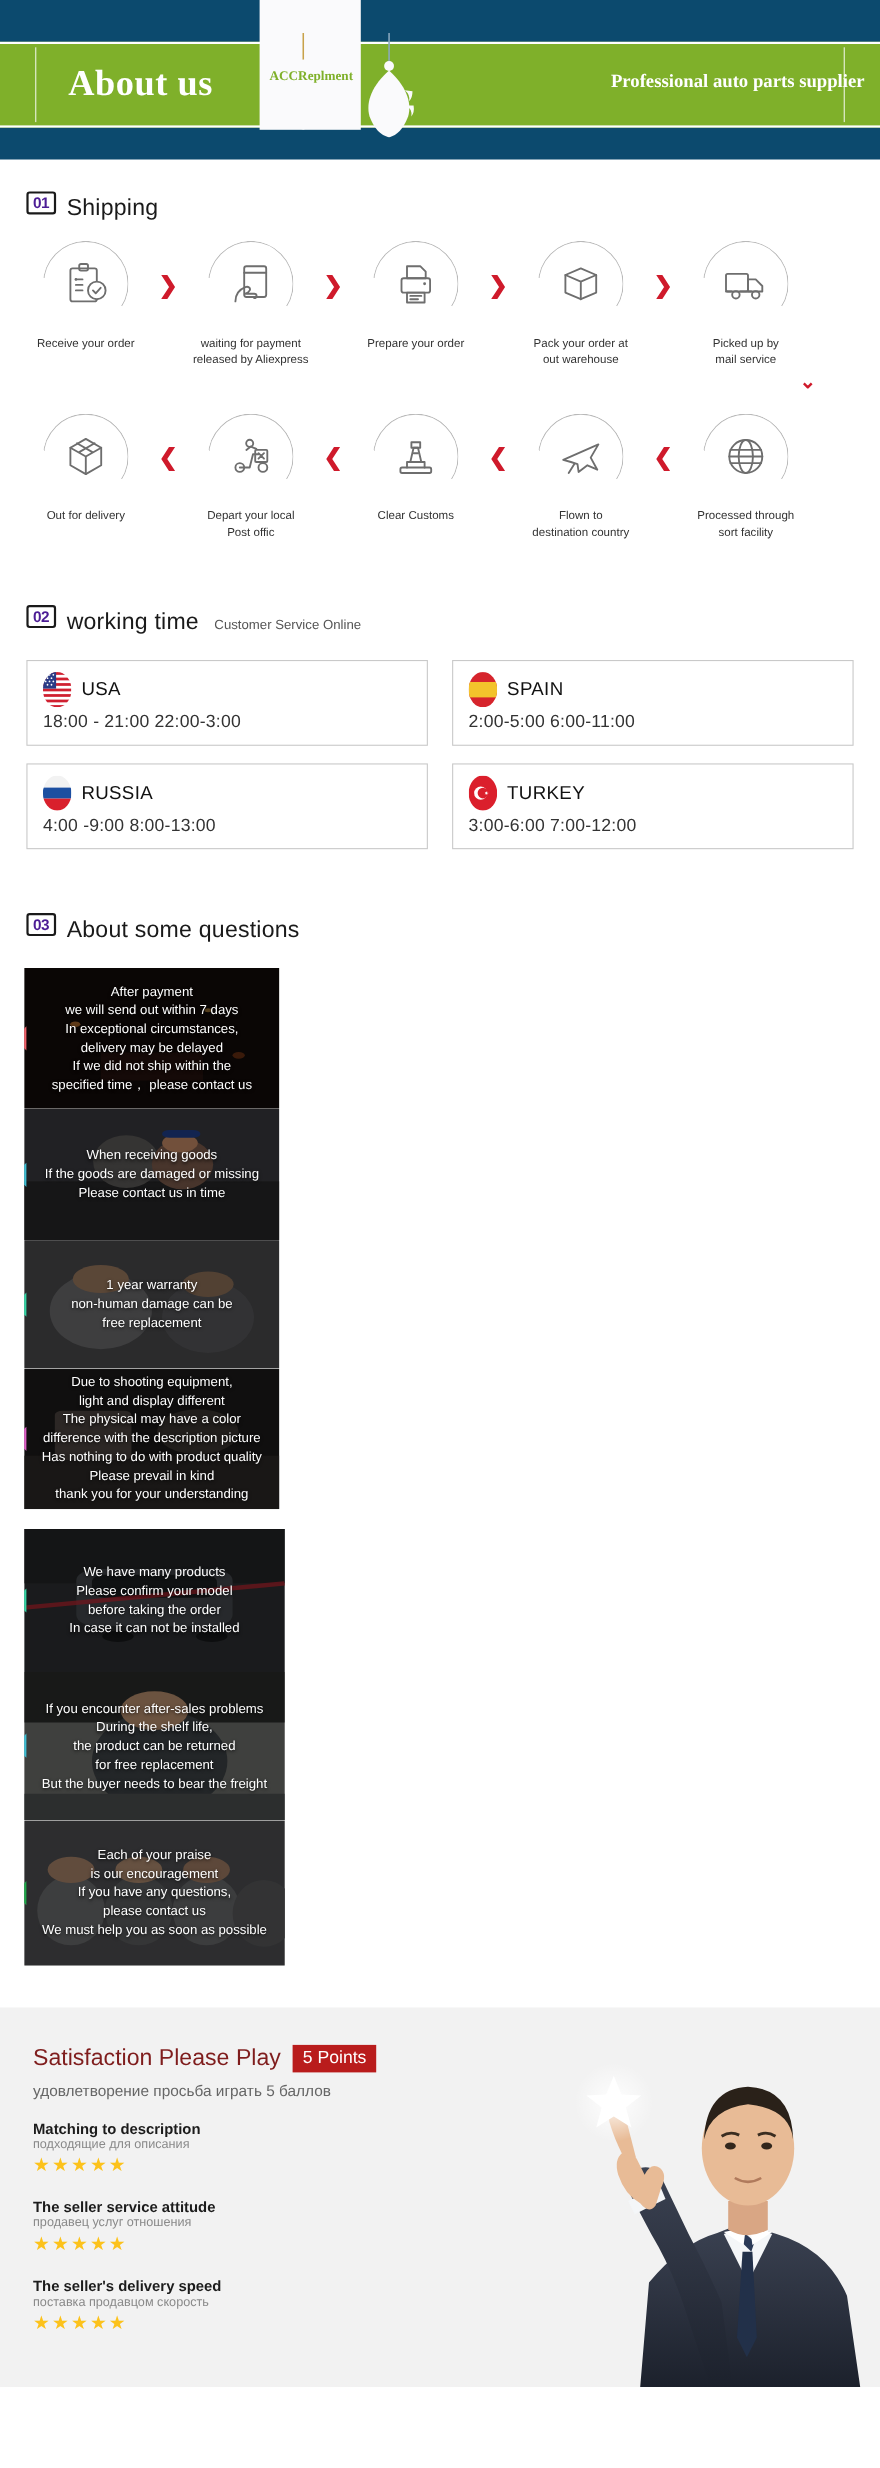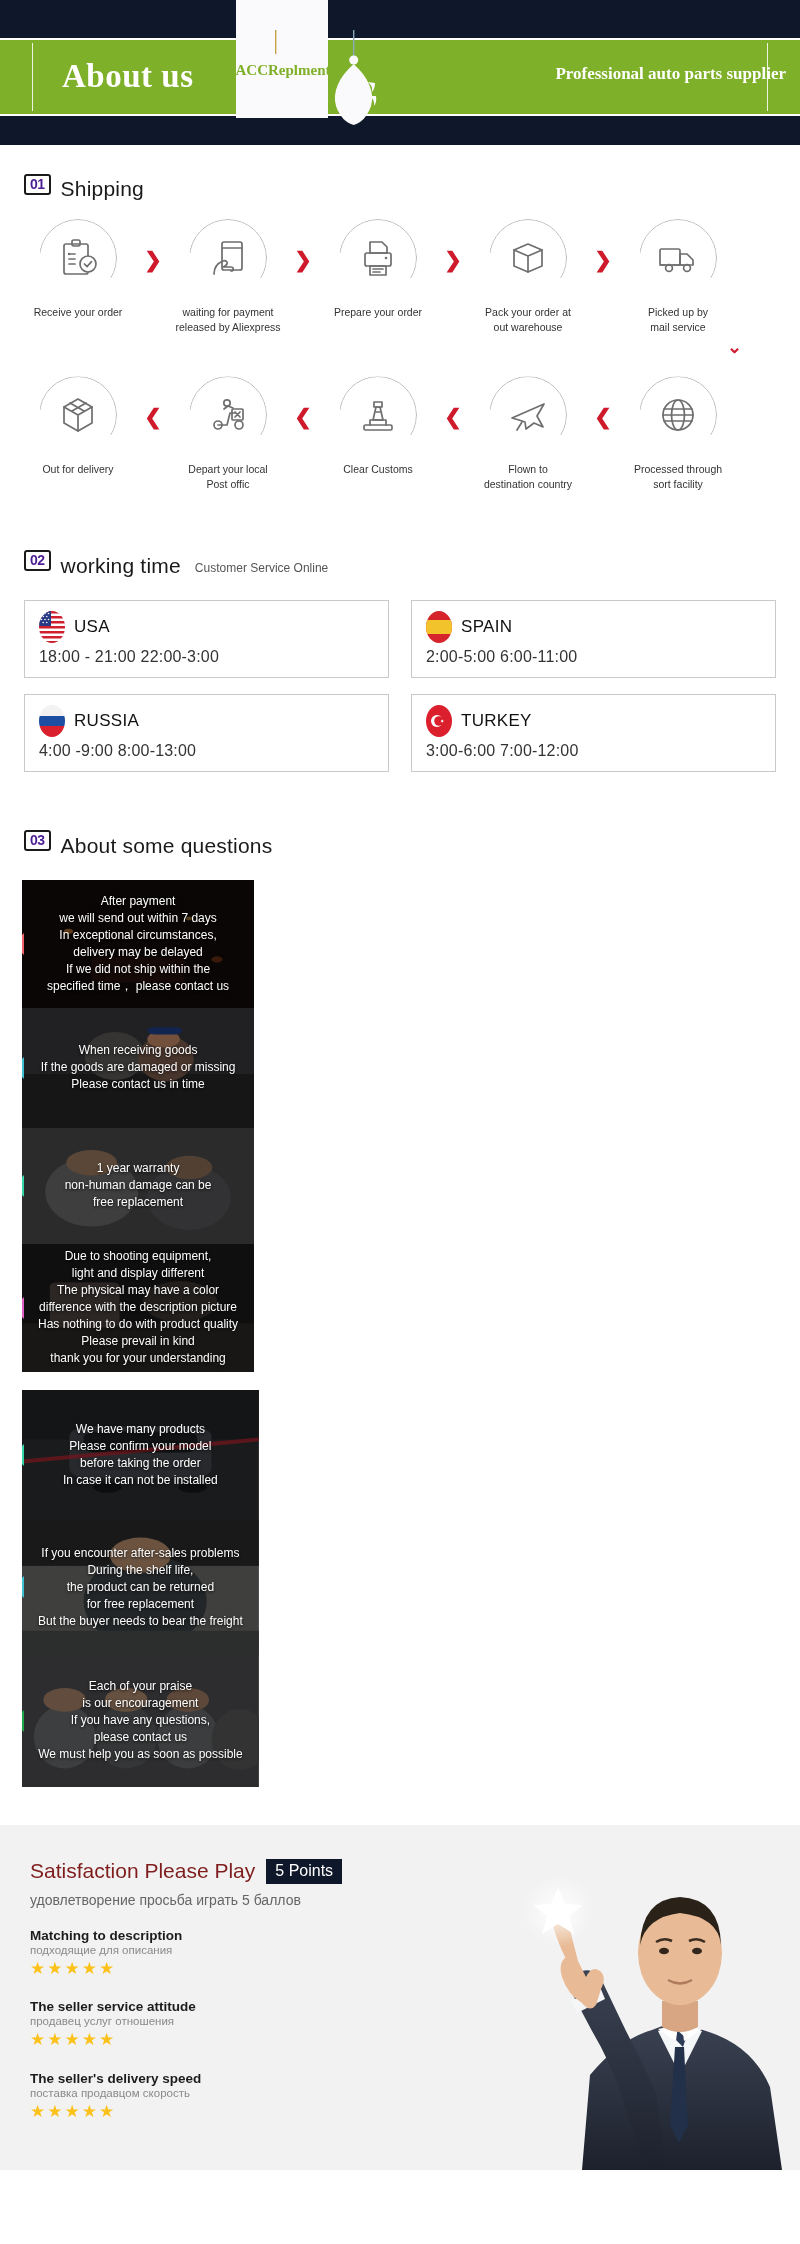--- a/index.html
+++ b/index.html
@@ -8,21 +8,21 @@
     font-family: "Liberation Sans", sans-serif;
     background: #ffffff;
     color: #222;
     -webkit-font-smoothing: antialiased;
   }
   .page { width: 800px; position: relative; overflow: hidden; }
 
   
   .header {
     height: 145px;
-    background: #0f172a;
+    background: #0c4a6e;
     position: relative;
     overflow: hidden;
   }
   .hdr-band {
     position: absolute;
     left: 0; right: 0;
     top: 38px;
     height: 78px;
     background: #7fb02a;
     border-top: 2px solid #ffffff;
@@ -65,21 +65,21 @@
     background: #fafafc;
     z-index: 2;
   }
   .hdr-brand {
     position: absolute;
     left: 228px; top: 62px;
     width: 110px;
     text-align: center;
     font-family: "Liberation Serif", serif;
     font-weight: bold;
-    font-size: 15px;
+    font-size: 12px;
     color: #7fb02a;
     z-index: 5;
   }
   .dome {
     position: absolute;
     z-index: 3;
     fill: #fafafc;
   }
   .dome-r { z-index: 3; }
 
@@ -259,21 +259,21 @@
     margin-top: 38px;
     background: #f2f2f2;
     position: relative;
     height: 345px;
     overflow: hidden;
   }
   .sat-inner { position: relative; z-index: 3; padding: 34px 0 0 30px; }
   .sat-head { display: flex; align-items: center; gap: 11px; }
   .sat-title { font-size: 21px; color: #7f1d1d; font-weight: 400; }
   .sat-badge {
-    background: #0f172a;
+    background: #b91c1c;
     color: #fff;
     font-size: 16px;
     padding: 2px 9px 4px;
     line-height: 1.2;
   }
   .sat-sub {
     font-size: 14px;
     color: #666;
     margin-top: 8px;
     font-weight: 300;

